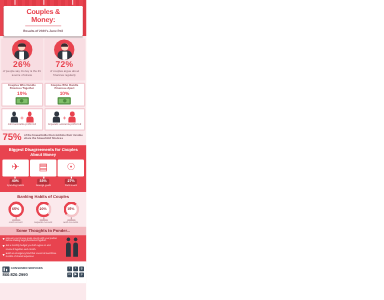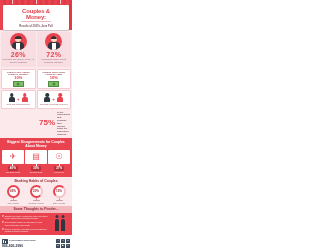--- a/index.html
+++ b/index.html
@@ -211,21 +211,21 @@
     font-size: 2.2px; color: #9a4a56; text-align: center;
     line-height: 2.6px; margin-top: 1px;
   }
 
   
   .band75 {
     display: flex; align-items: center; gap: 2px;
     padding: 1px 2px 2px;
   }
   .band75 .big {
-    font-size: 8px; font-weight: bold; color: #e8434f; line-height: 8px; margin-left: 37px;
+    font-size: 8px; font-weight: bold; color: #e8434f; line-height: 8px;
   }
   .band75 .txt {
     font-size: 2.3px; color: #7a5560; line-height: 2.8px; font-weight: bold;
   }
 
   
   .disagree {
     background: #e8434f;
     padding: 2px 2px 3px;
   }

